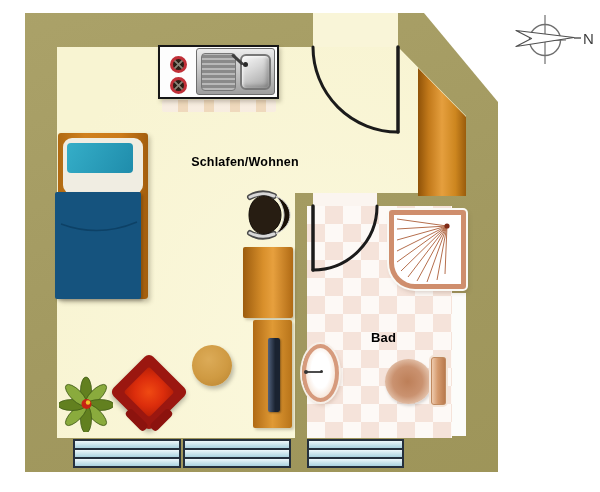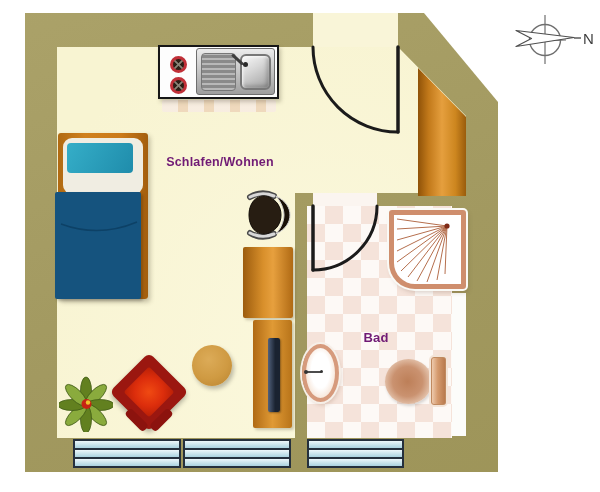--- a/index.html
+++ b/index.html
@@ -153,23 +153,23 @@
     box-shadow: 1px 2px 3px rgba(0,0,0,.15);
   }
   .toilet-tank {
     position:absolute; left:429px; top:355px; width:19px; height:52px; border-radius:5px; z-index:4;
     background: linear-gradient(90deg,#f2d2b8 0%,#d59a6e 45%,#b5764a 100%);
     border:2px solid #f3e4d8; box-shadow: inset 0 0 0 1px #c08a60;
   }
 
   
   .doors-overlay { position:absolute; inset:0; width:600px; height:492px; z-index:6; pointer-events:none; }
-  .label { position:absolute; z-index:7; font-weight:700; color:#701a75; letter-spacing:.2px; }
+  .label { position:absolute; z-index:7; font-weight:700; color:#000000; letter-spacing:.2px;margin-left:25px; }
   .label-main { left:150px; top:155px; width:140px; text-align:center; font-size:12.5px; }
-  .label-bad  { left:346px; top:330px; width:60px;  text-align:center; font-size:13px; }
+  .label-bad  { left:346px; top:330px; width:60px;  font-size:13px; }
   .compass { position:absolute; left:506px; top:6px; width:86px; height:66px; z-index:7; }
   .north-label { position:absolute; left:583px; top:30px; font-size:15px; color:#3e3e3e; z-index:7; }
 </style>
 </head>
 <body>
 
 <div class="page">
 
   <div class="building"></div>
   <div class="main-floor"></div>

